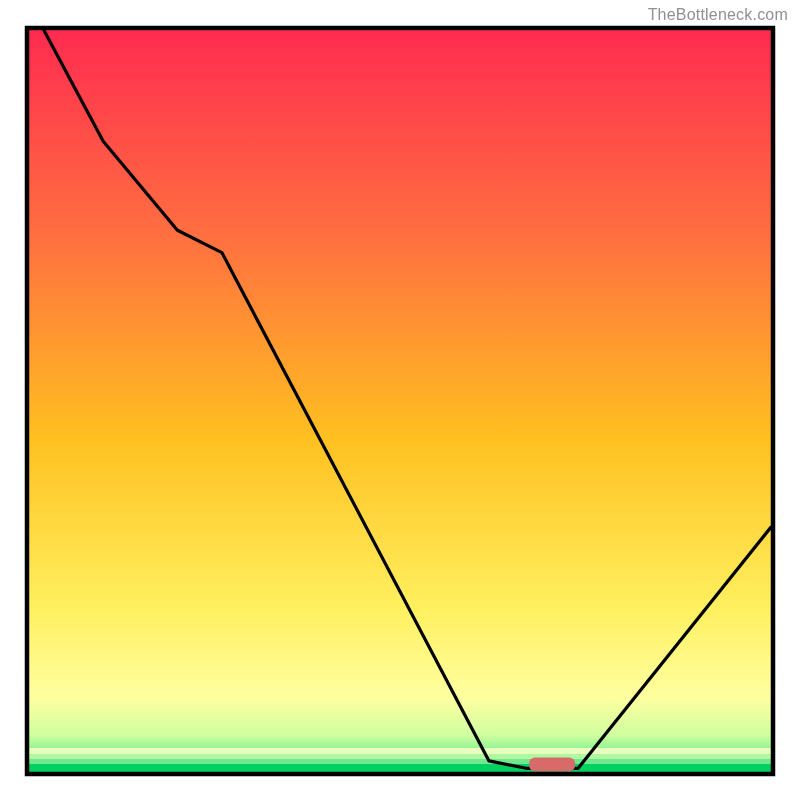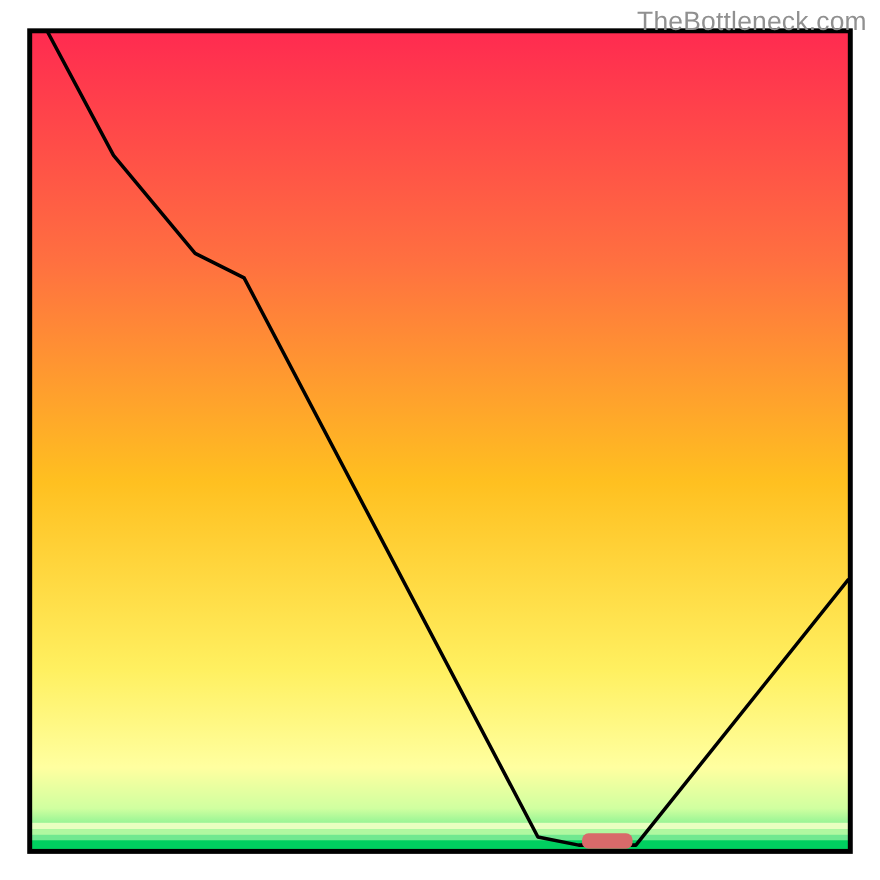--- a/index.html
+++ b/index.html
@@ -12,21 +12,21 @@
   }
   .chart-wrap {
     position: relative;
     width: 800px;
     height: 800px;
   }
   .watermark {
     position: absolute;
     top: 6px;
     right: 12px;
-    font-size: 24px;
+    font-size: 16px;
     font-weight: 500;
     color: #909090;
     letter-spacing: 0.2px;
     z-index: 10;
   }
   svg {
     display: block;
   }
 </style>
 </head>

